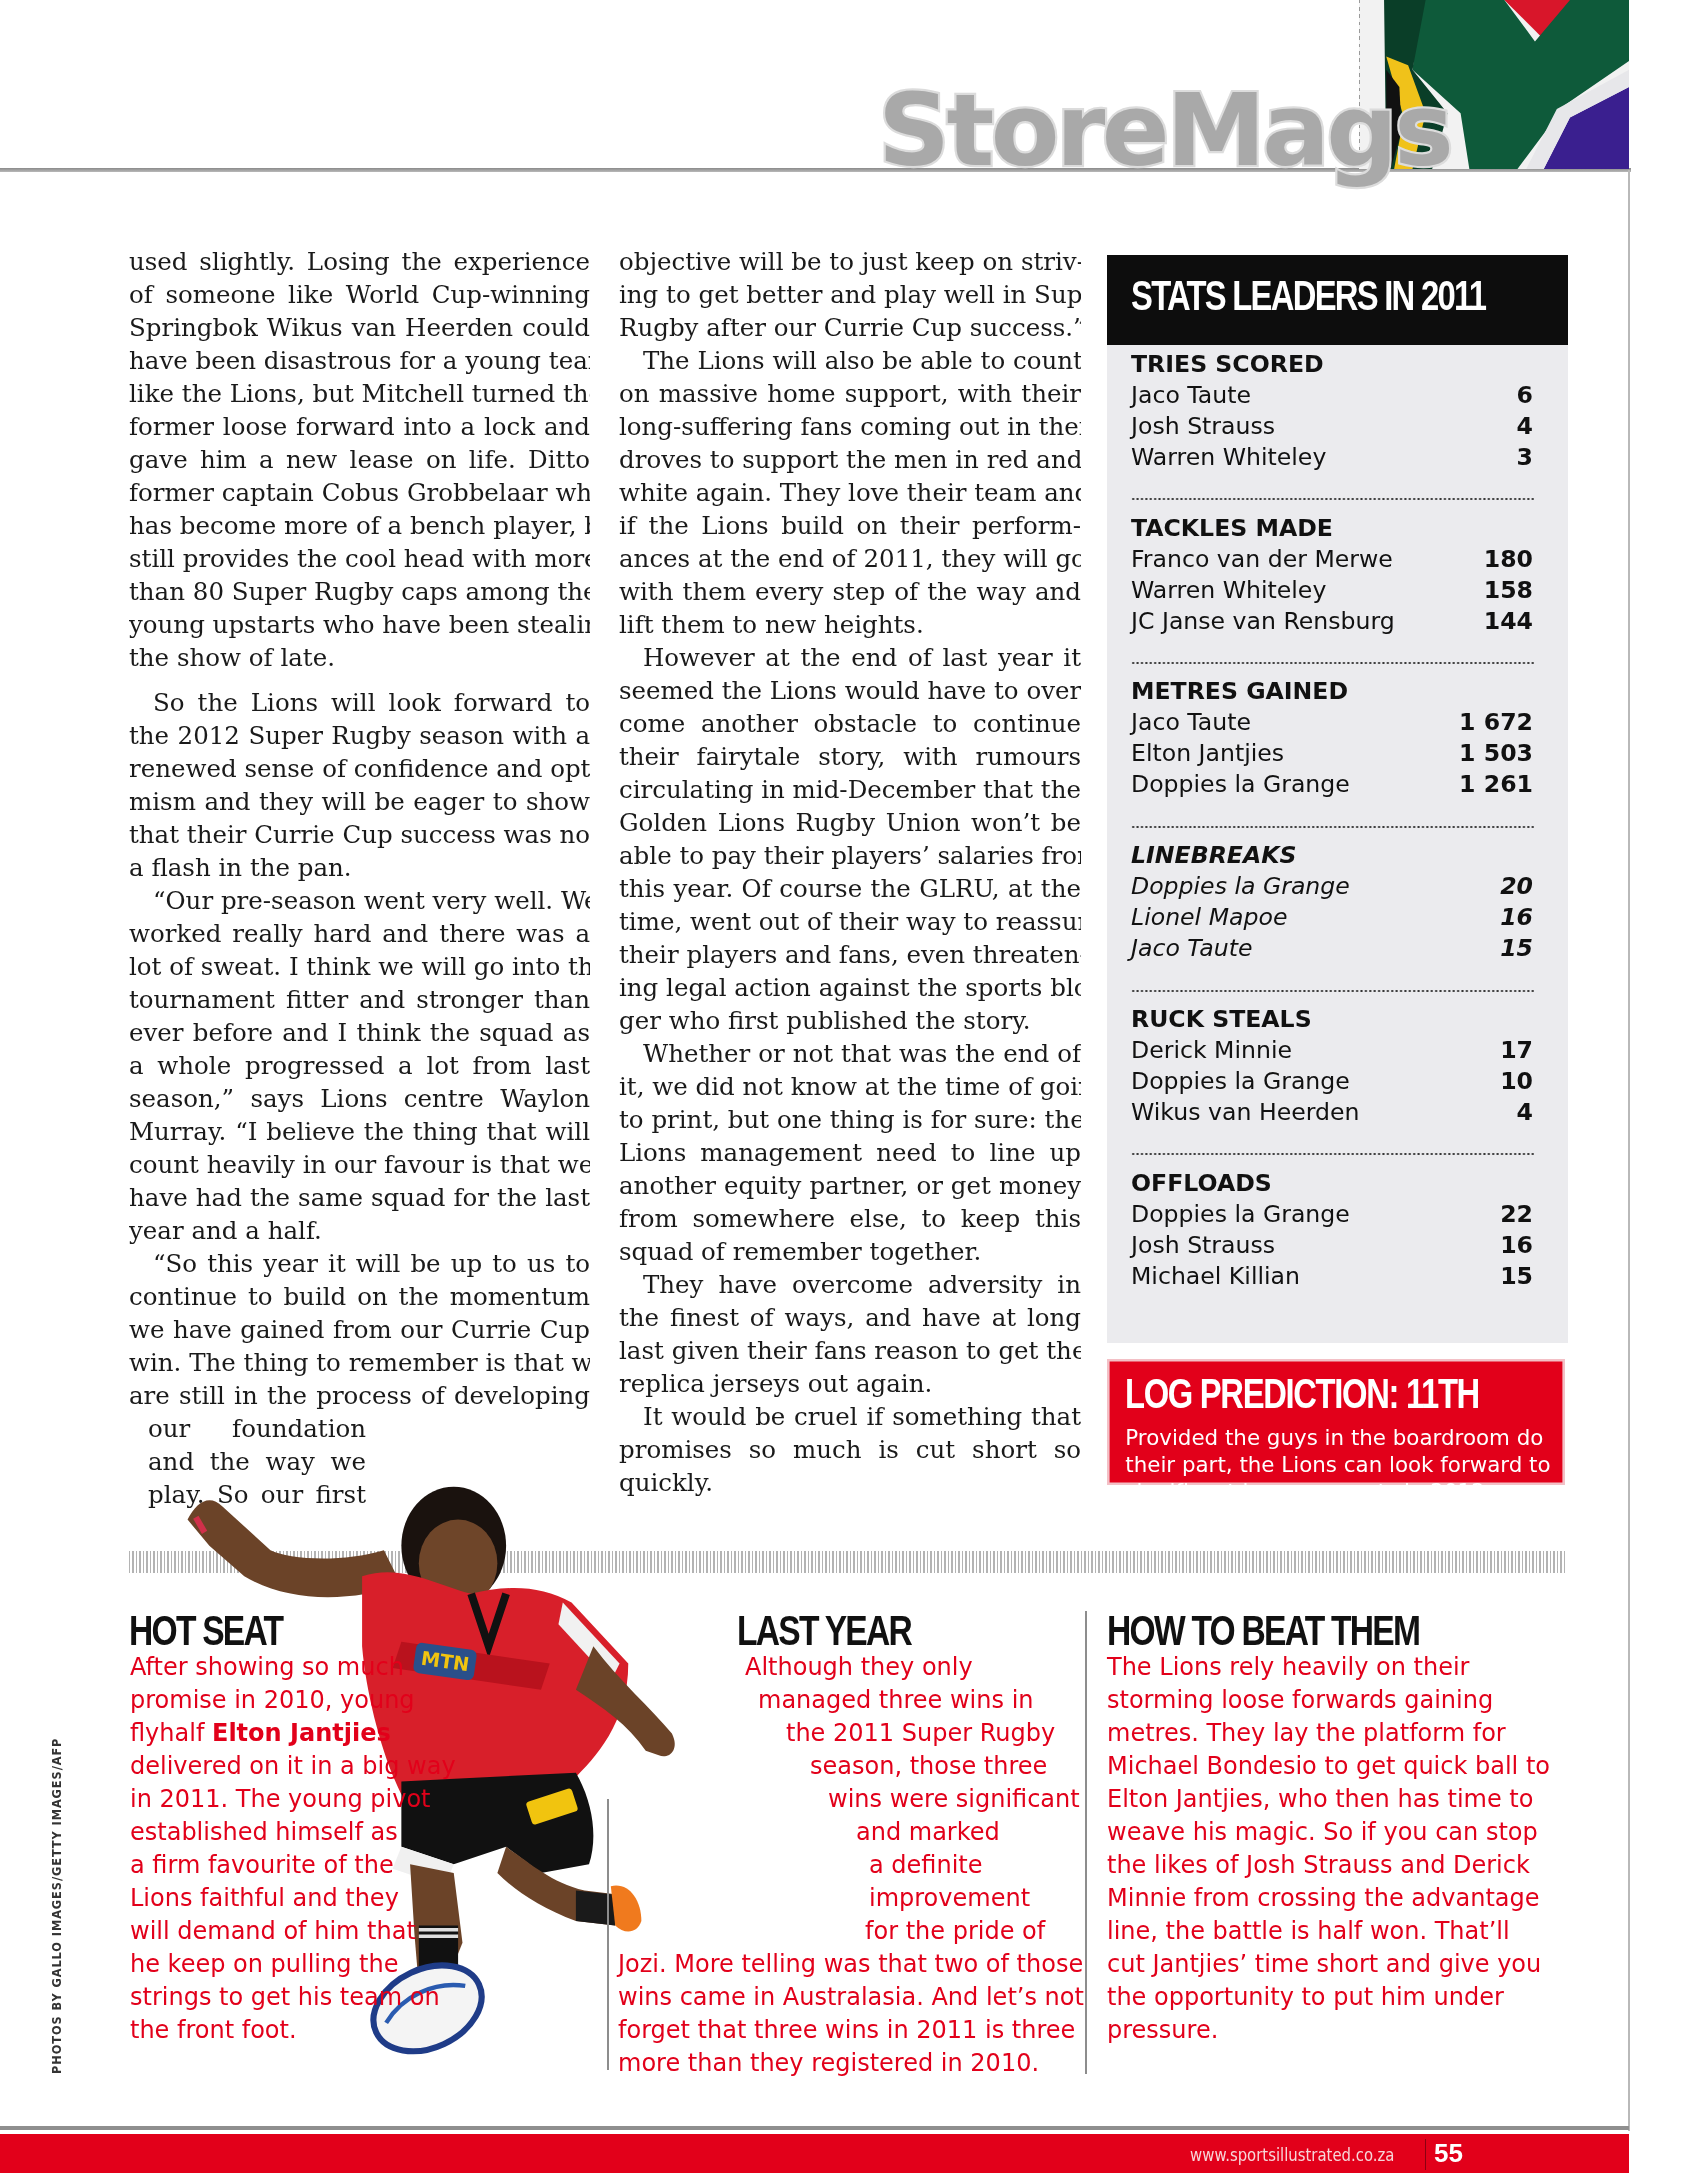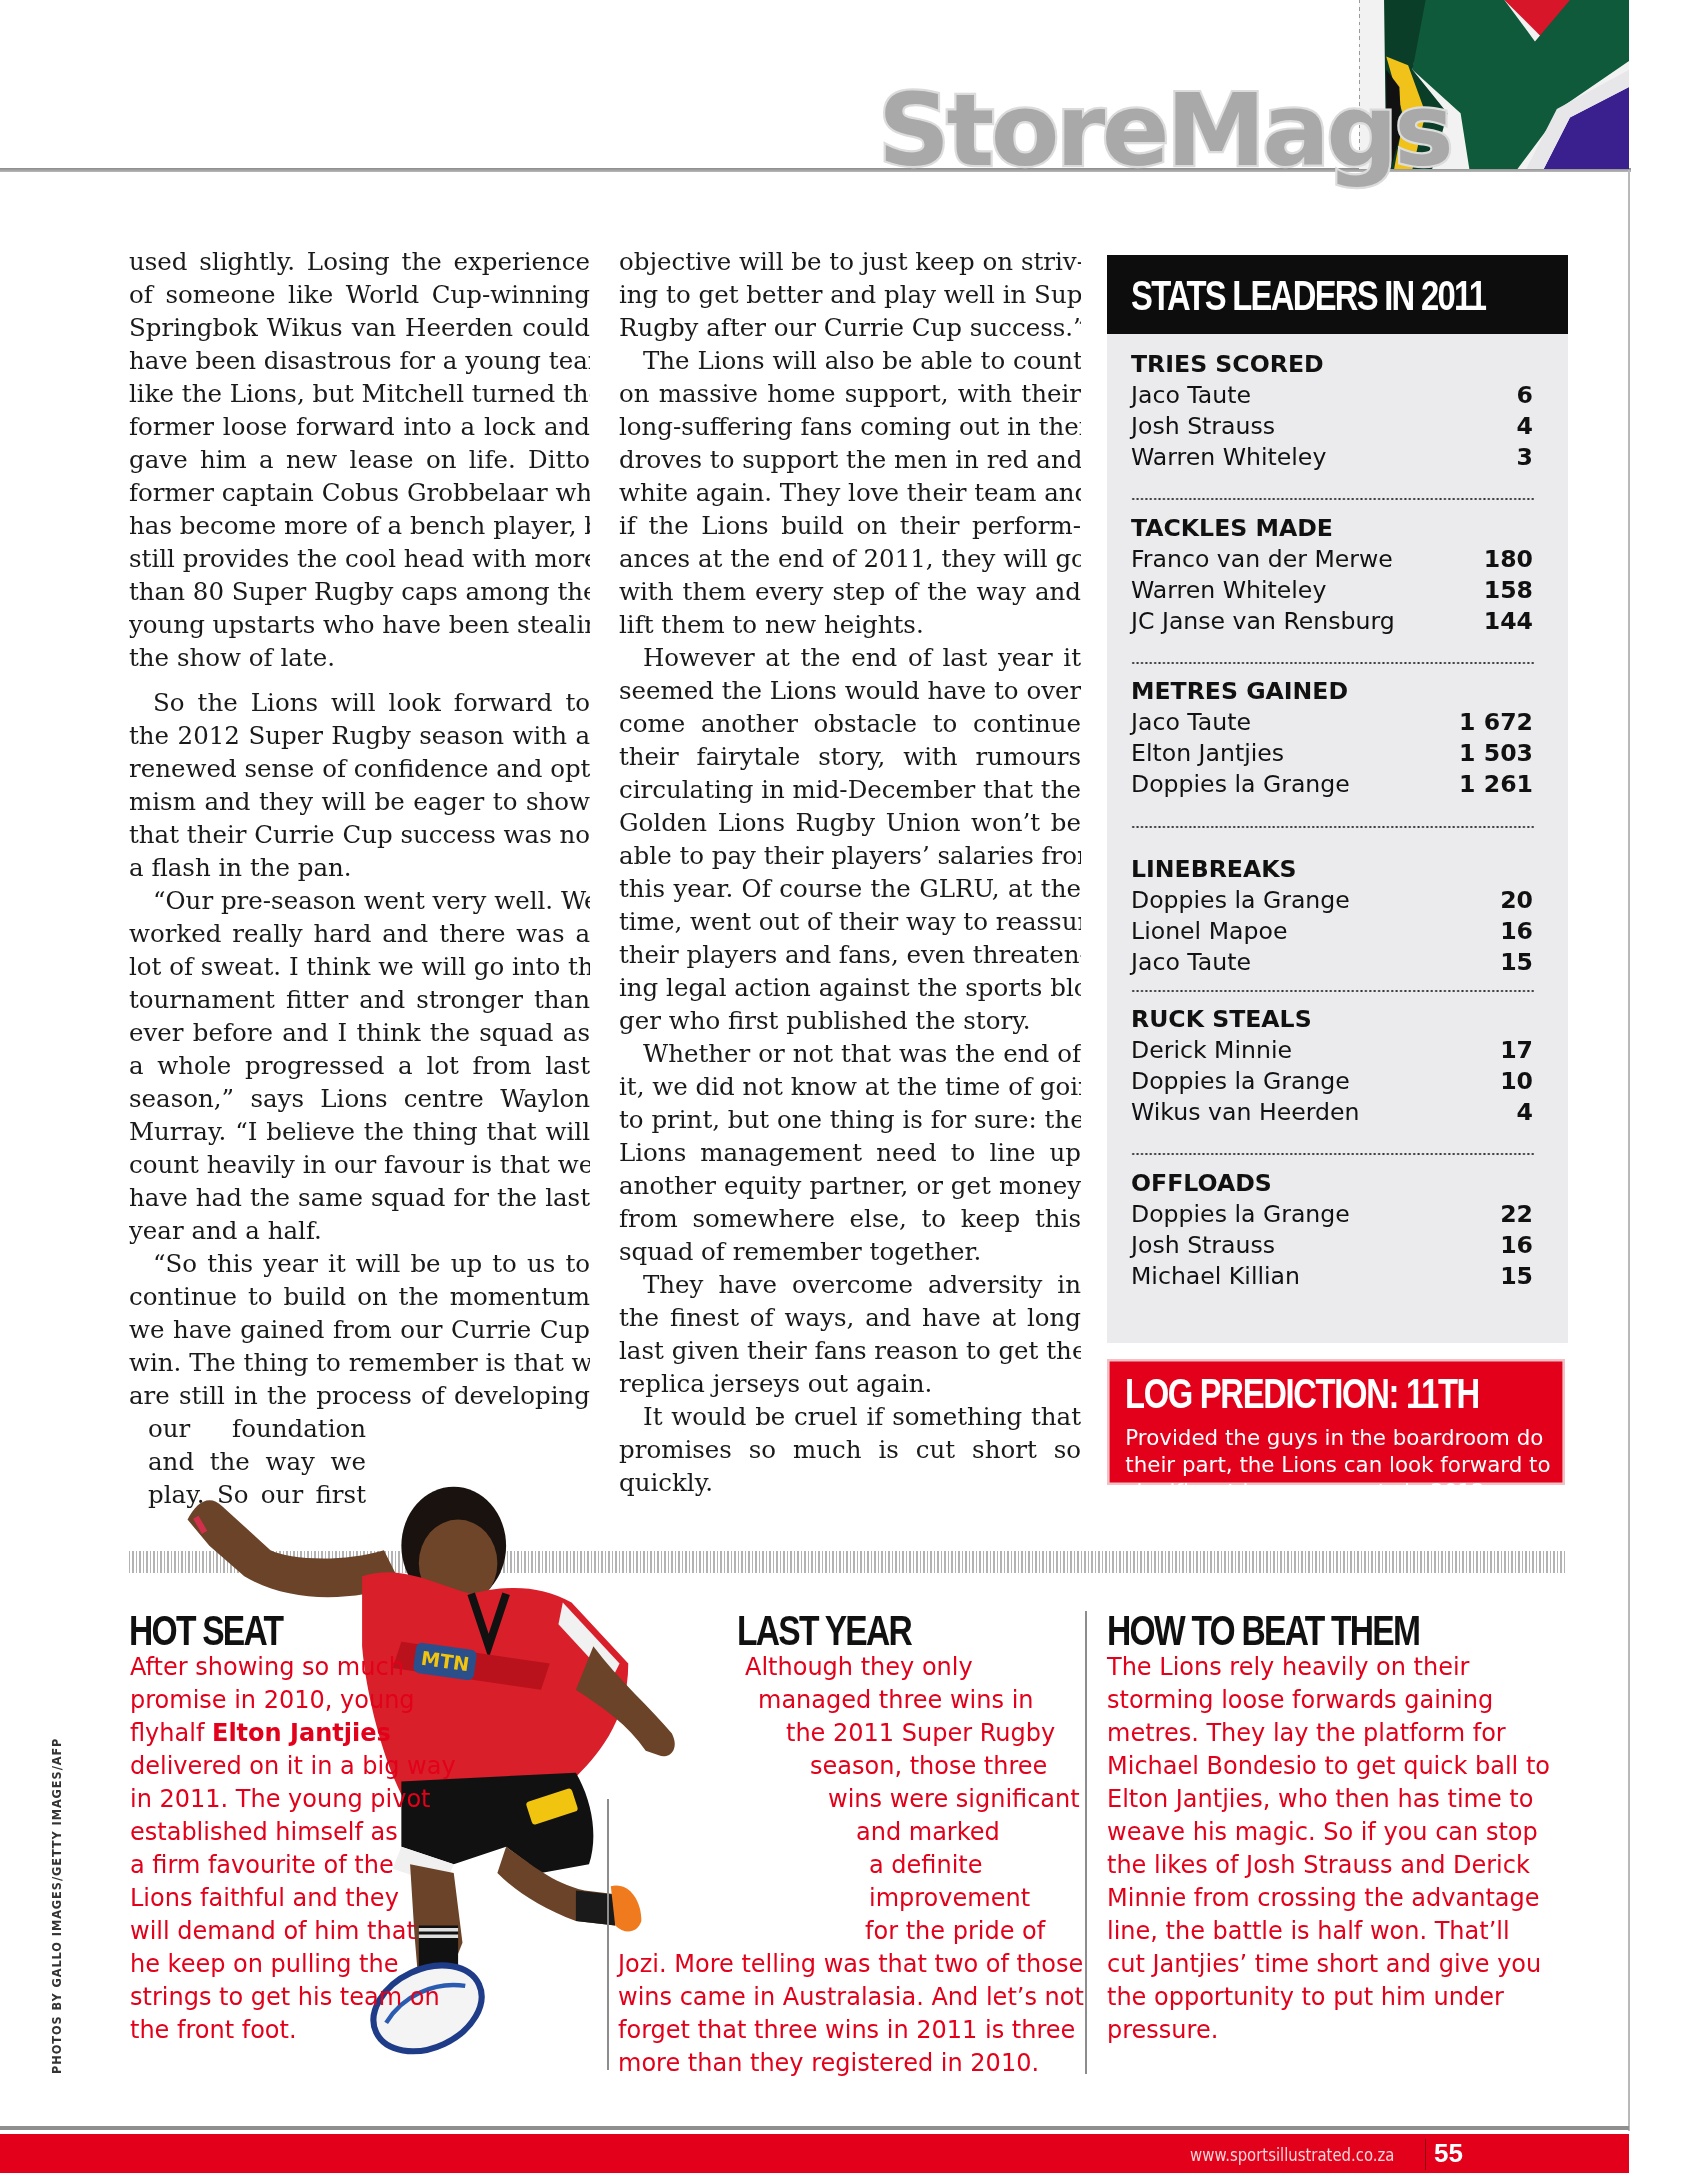--- a/index.html
+++ b/index.html
@@ -19,21 +19,21 @@
   
   .col { position: absolute; top: 245px; font-family: "DejaVu Serif", serif; font-size: 24.5px; line-height: 33px; color: #1a1a1a; text-align: justify; }
   .col1 { left: 129px; width: 461px; }
   .col2 { left: 619px; width: 462px; }
   .col .line { display: block; text-align: justify; text-align-last: justify; white-space: nowrap; overflow: hidden; }
   .col .line.last { text-align-last: left; }
   .col .line.short { width: 218px; margin-left: 19px; }
 
   
   .stats-box { position: absolute; left: 1107px; top: 255px; width: 461px; height: 1088px; background: #ebebee; }
-  .stats-header { position: absolute; left: 0; top: 0; width: 461px; height: 79px; background: #0d0d0d; }
+  .stats-header { position: absolute; left: 0; top: 0; width: 461px; height: 90px; background: #0d0d0d; }
   .stats-title { position: absolute; left: 24px; top: 16.6px; font-family: "Liberation Sans", sans-serif; font-weight: bold; font-size: 42px; line-height: 48px; color: #ffffff; letter-spacing: -2.2px; transform: scaleX(0.78); transform-origin: left center; white-space: nowrap; }
   .stat-group { position: absolute; left: 24px; width: 402px; }
   .stat-heading { font-family: "DejaVu Sans", sans-serif; font-weight: bold; font-size: 23.6px; line-height: 31px; color: #111; white-space: nowrap; }
   .stat-row { display: flex; justify-content: space-between; font-family: "DejaVu Sans", sans-serif; font-size: 23.6px; line-height: 31px; color: #111; }
   .stat-row .v { font-weight: bold; }
   .stat-divider { position: absolute; left: 24px; width: 404px; height: 4.4px;
     background: radial-gradient(circle, #333 1px, transparent 1.1px) 0 0 / 4.4px 4.4px repeat-x; }
 
   
   .log-box { position: absolute; left: 1107px; top: 1359px; width: 458px; height: 126px; background: #e2001a; color: #fff; box-shadow: 0 0 0 2.6px #f3c0c6 inset; }
@@ -208,21 +208,21 @@
         <div class="stat-row">
           <span>Elton Jantjies</span>
           <span class="v">1 503</span>
         </div>
         <div class="stat-row">
           <span>Doppies la Grange</span>
           <span class="v">1 261</span>
         </div>
       </div>
       <div class="stat-divider" style="top: 570px;"></div>
-      <div class="stat-group" style="top: 599px;">
+      <div class="stat-group" style="top: 585px; font-style: italic;">
         <div class="stat-heading">LINEBREAKS</div>
         <div class="stat-row">
           <span>Doppies la Grange</span>
           <span class="v">20</span>
         </div>
         <div class="stat-row">
           <span>Lionel Mapoe</span>
           <span class="v">16</span>
         </div>
         <div class="stat-row">

